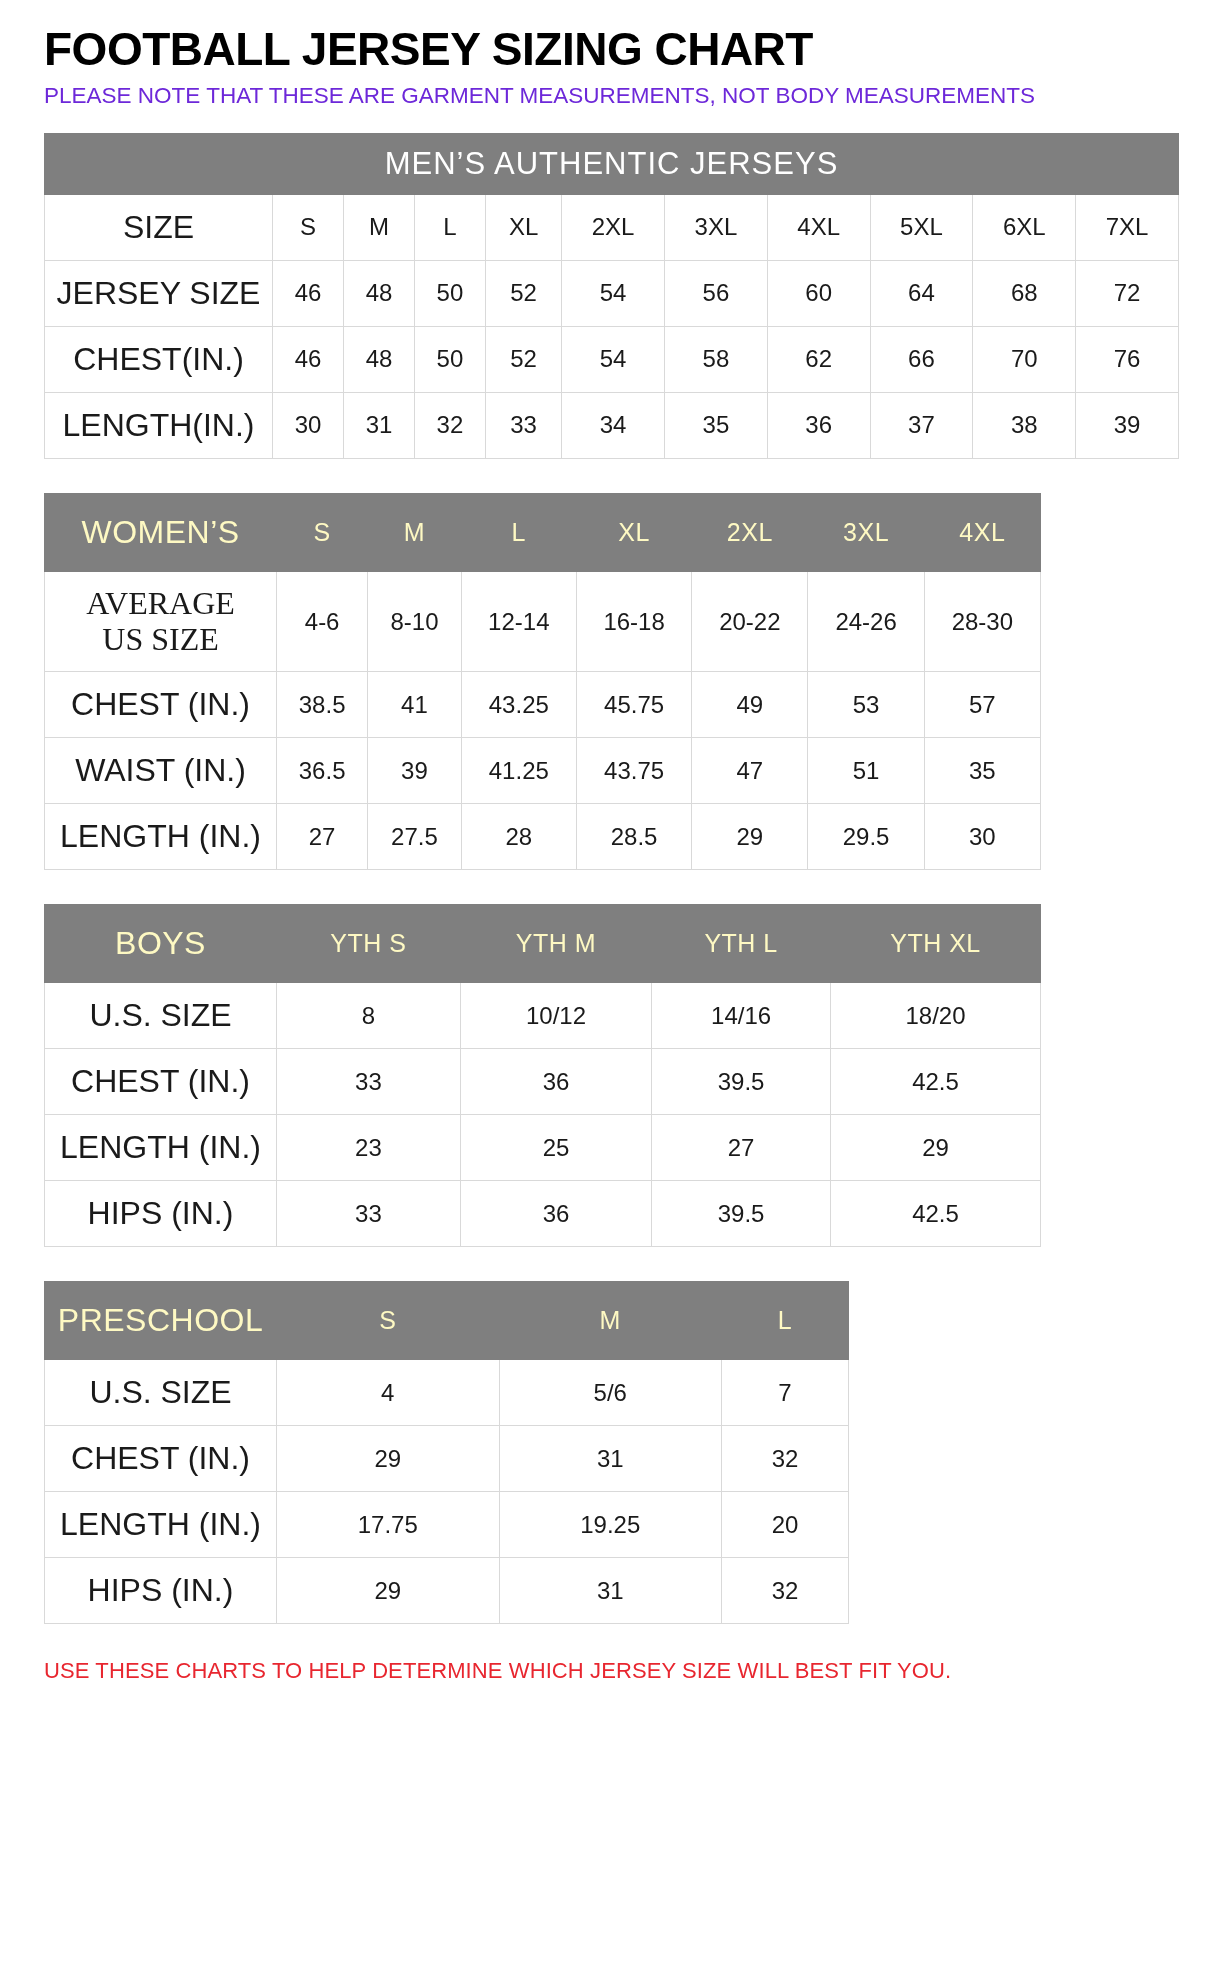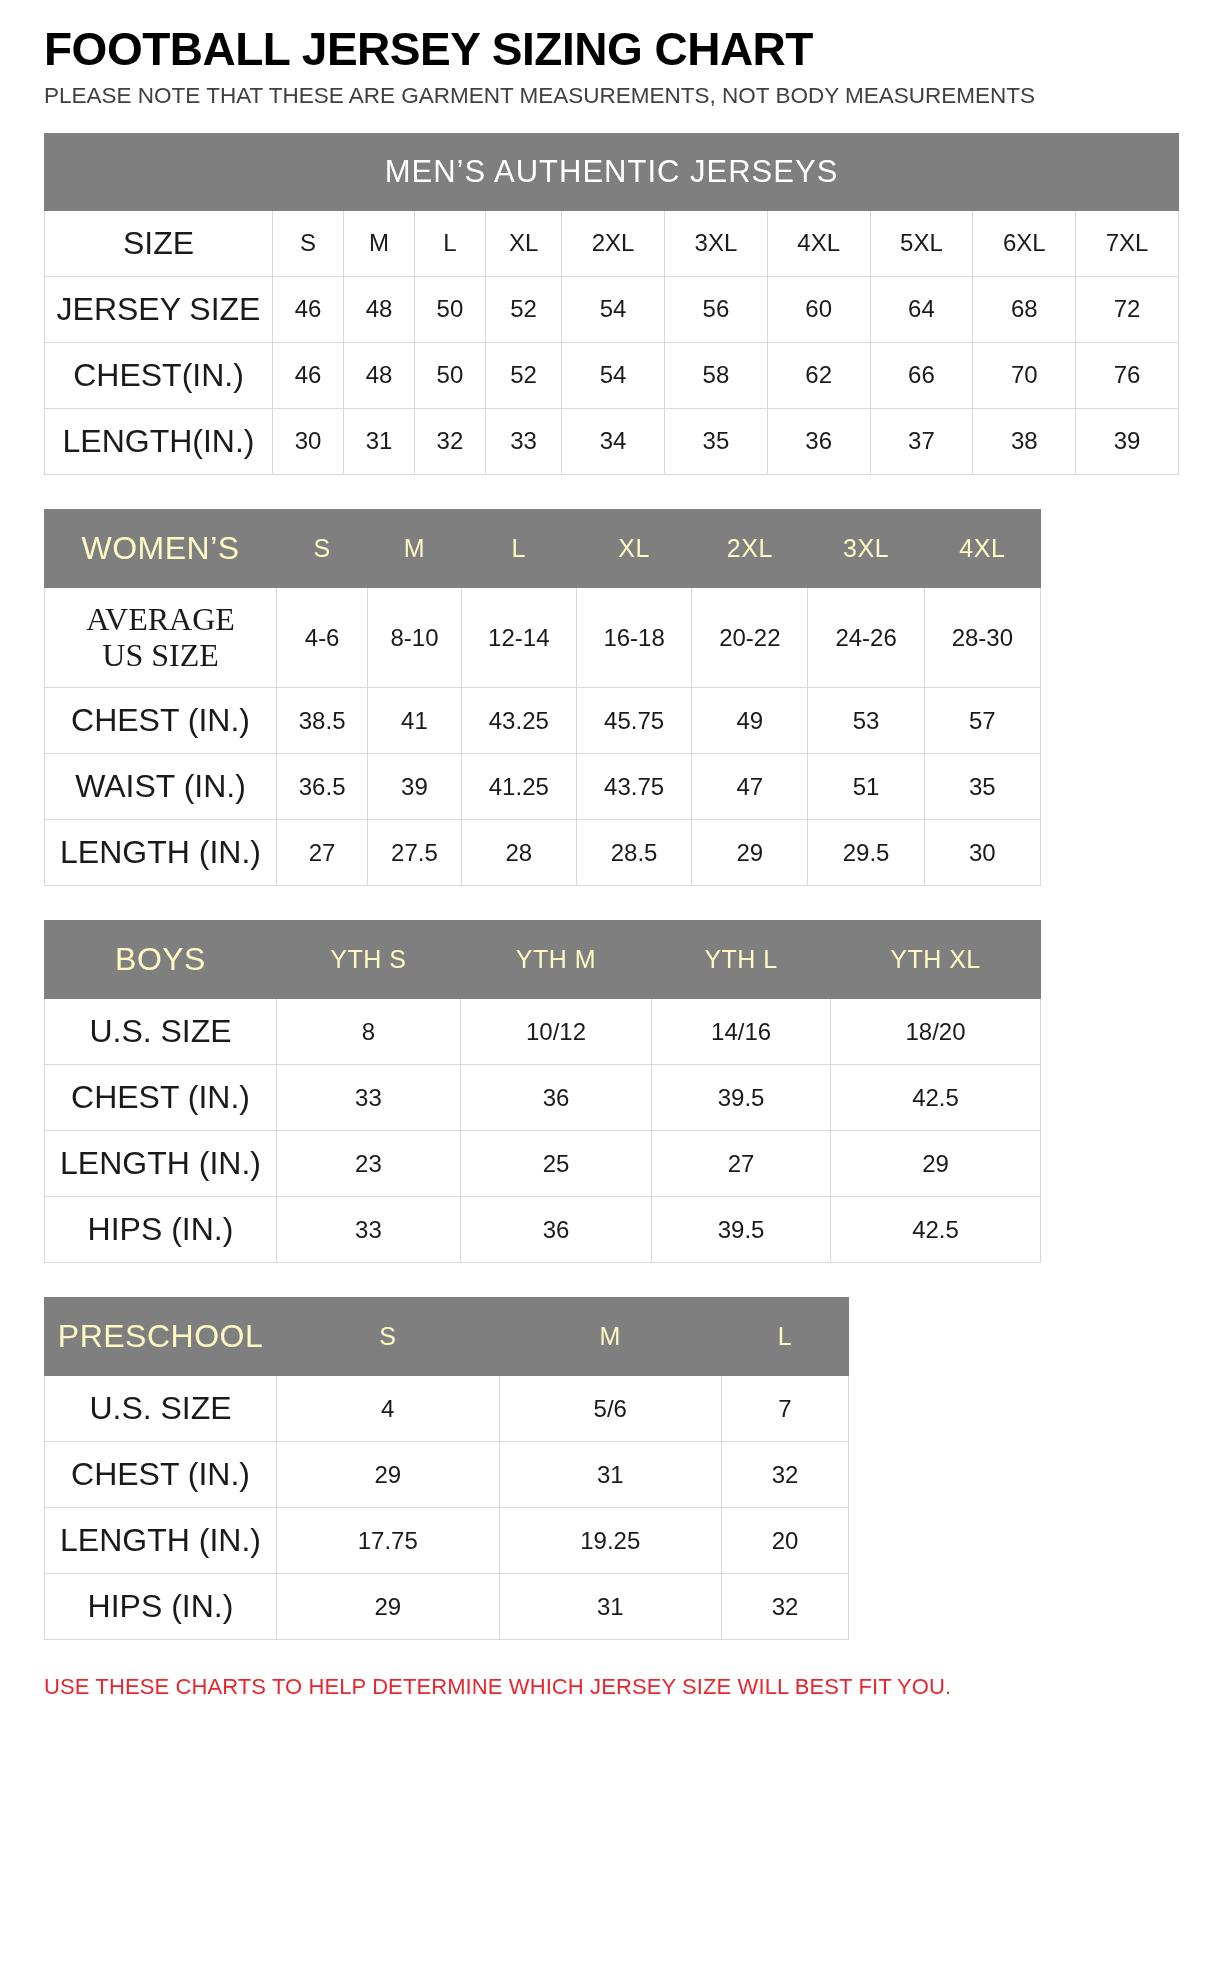--- a/index.html
+++ b/index.html
@@ -17,21 +17,21 @@
   }
   .main-title {
     font-size: 46px;
     font-weight: bold;
     letter-spacing: -0.5px;
     color: #000000;
     margin: 0 0 10px 0;
     line-height: 1.0;
   }
   .note {
-    color: #404040;
+    color: #6d28d9;
     font-size: 22.5px;
     line-height: 1.28;
     margin: 0 0 22px 0;
     max-width: 1090px;
   }
   table {
     border-collapse: collapse;
     margin-bottom: 34px;
   }
   table.men { width: 1135px; }
@@ -47,21 +47,21 @@
     color: #1a1a1a;
     font-weight: normal;
     padding: 14px 4px;
     background: #ffffff;
   }
   .banner {
     background: #7f7f7f;
     color: #ffffff;
     font-size: 31px;
     letter-spacing: 1px;
-    padding: 20px 4px;
+    padding: 12px 4px;
     border: 1px solid #7f7f7f;
   }
   .hdr-grey {
     background: #7f7f7f;
     color: #fef9c3;
     font-size: 25px;
     letter-spacing: 0.5px;
     padding: 20px 12px;
     border: 1px solid #7f7f7f;
   }

